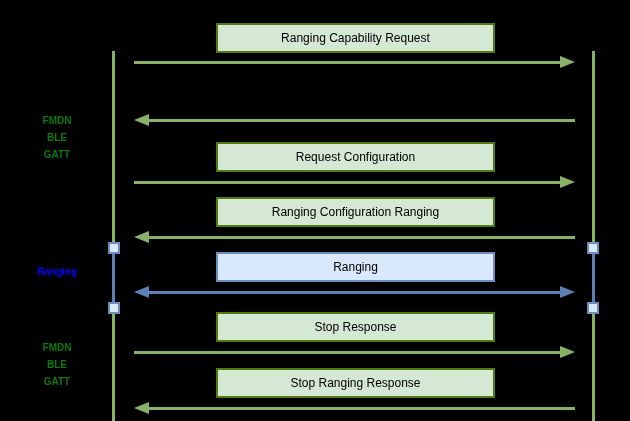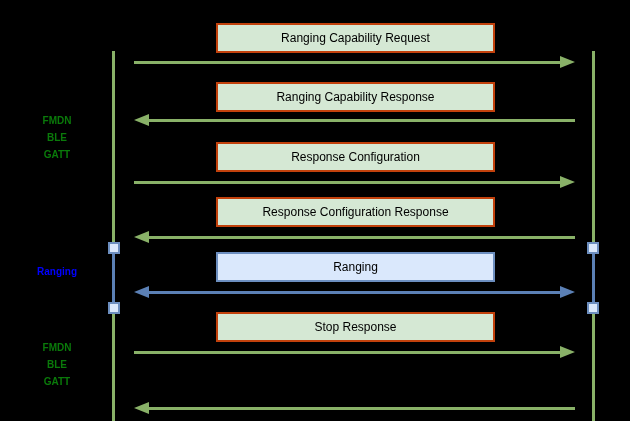--- a/index.html
+++ b/index.html
@@ -19,21 +19,21 @@
     background:#dae8fc;border:2px solid #6c8ebf;
   }
   .act-l1{left:108px;top:242px;} .act-l2{left:108px;top:302px;}
   .act-r1{left:587px;top:242px;} .act-r2{left:587px;top:302px;}
   
   .msg-box{
     position:absolute;left:216px;width:279px;height:30px;box-sizing:border-box;
     display:flex;align-items:center;justify-content:center;
     font-size:12px;color:#000;white-space:nowrap;
   }
-  .msg-box.green{background:#d5e8d4;border:2px solid #c2410c;}
+  .msg-box.green{background:#d5e8d4;border:2px solid #4d7c0f;}
   .msg-box.blue{background:#dae8fc;border:2px solid #6c8ebf;}
   .box-1{top:23px;} .box-2{top:82px;} .box-3{top:142px;} .box-4{top:197px;}
   .box-5{top:252px;} .box-6{top:312px;} .box-7{top:368px;}
   
   .arrow{position:absolute;left:134px;width:441px;height:12px;color:#89b168;}
   .arrow.blue{color:#5b80b5;}
   .arrow .shaft{position:absolute;top:5px;height:3px;background:currentColor;left:0;right:0;}
   .arrow.dir-right .shaft{right:11px;}
   .arrow.dir-left .shaft{left:11px;}
   .arrow.dir-both .shaft{left:11px;right:11px;}
@@ -81,38 +81,35 @@
   </div>
 
   <div class="msg-box green box-1">
     <span>Ranging Capability Request</span>
   </div>
   <div class="arrow dir-right arr-1">
     <div class="shaft"></div>
       <div class="head r"></div>
   </div>
 
-  <div class="msg-box green box-2">
-    <span>Ranging Capability Response</span>
-  </div>
   <div class="arrow dir-left arr-2">
     <div class="shaft"></div>
       <div class="head l"></div>
   </div>
 
   <div class="msg-box green box-3">
-    <span>Response Configuration</span>
+    <span>Request Configuration</span>
   </div>
   <div class="arrow dir-right arr-3">
     <div class="shaft"></div>
       <div class="head r"></div>
   </div>
 
   <div class="msg-box green box-4">
-    <span>Response Configuration Response</span>
+    <span>Ranging Configuration Ranging</span>
   </div>
   <div class="arrow dir-left arr-4">
     <div class="shaft"></div>
       <div class="head l"></div>
   </div>
 
   <div class="msg-box blue box-5">
     <span>Ranging</span>
   </div>
   <div class="arrow blue dir-both arr-5">
@@ -122,18 +119,21 @@
   </div>
 
   <div class="msg-box green box-6">
     <span>Stop Response</span>
   </div>
   <div class="arrow dir-right arr-6">
     <div class="shaft"></div>
       <div class="head r"></div>
   </div>
 
+  <div class="msg-box green box-7">
+    <span>Stop Ranging Response</span>
+  </div>
   <div class="arrow dir-left arr-7">
     <div class="shaft"></div>
       <div class="head l"></div>
   </div>
 
 </div>
 
 </body></html>

